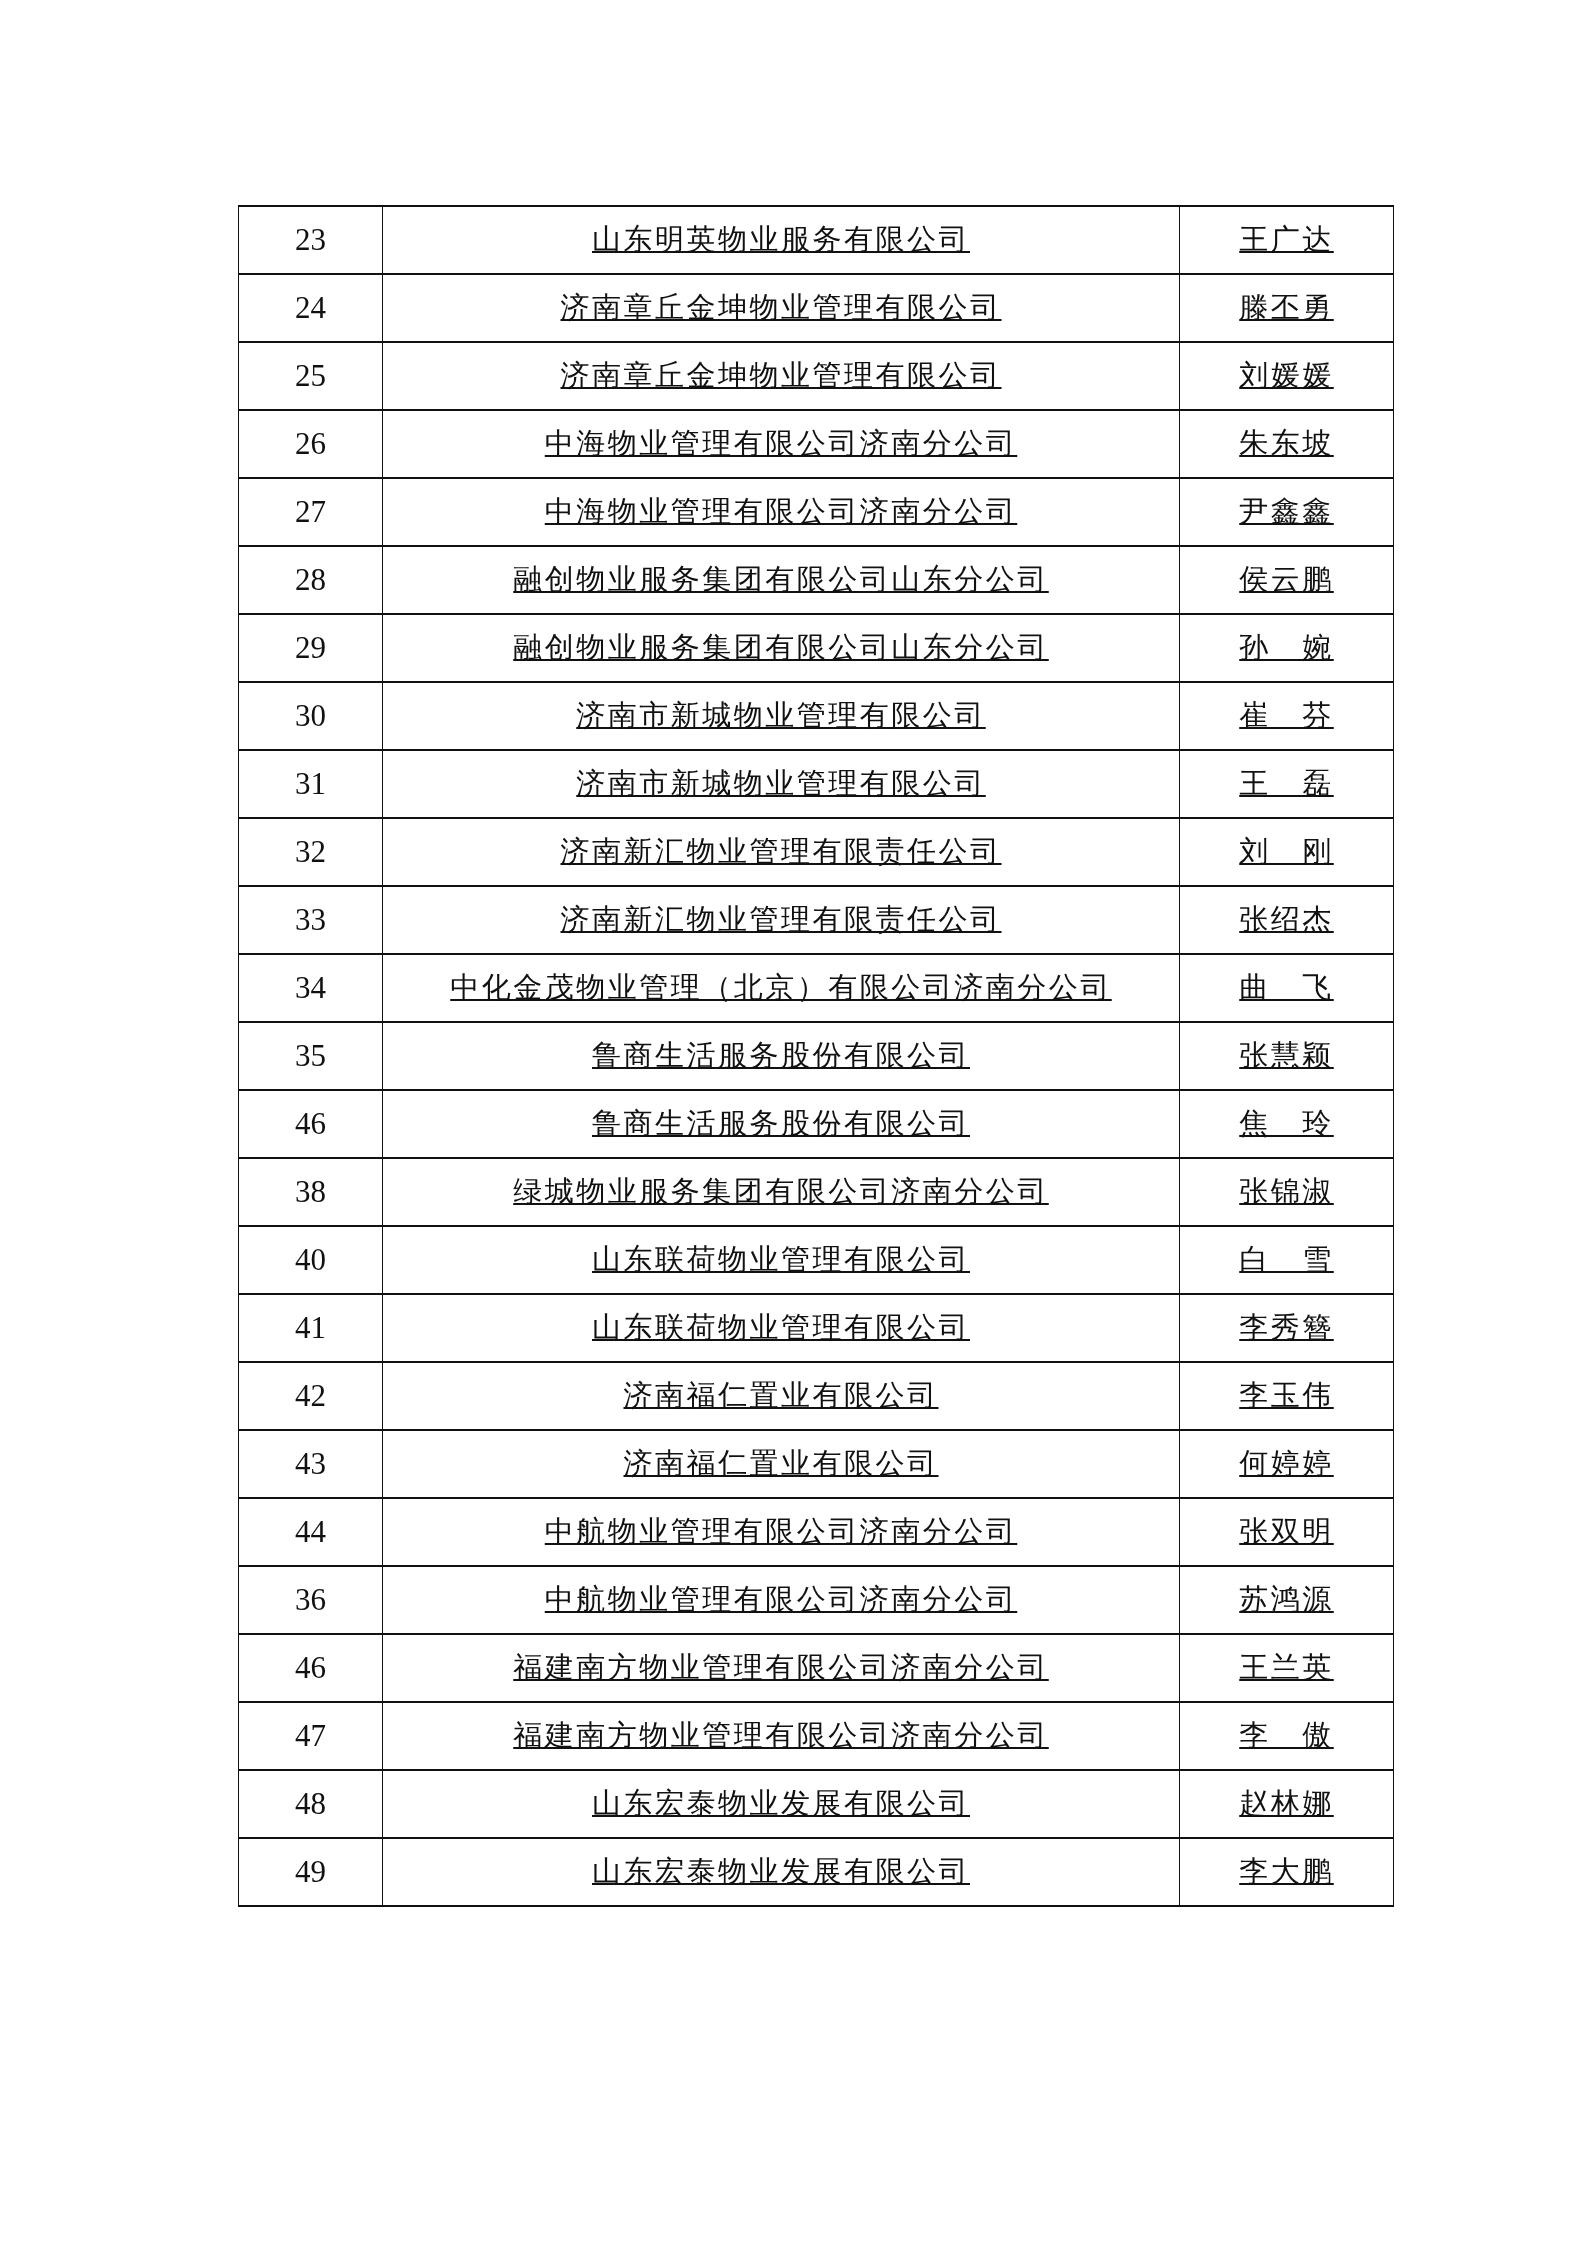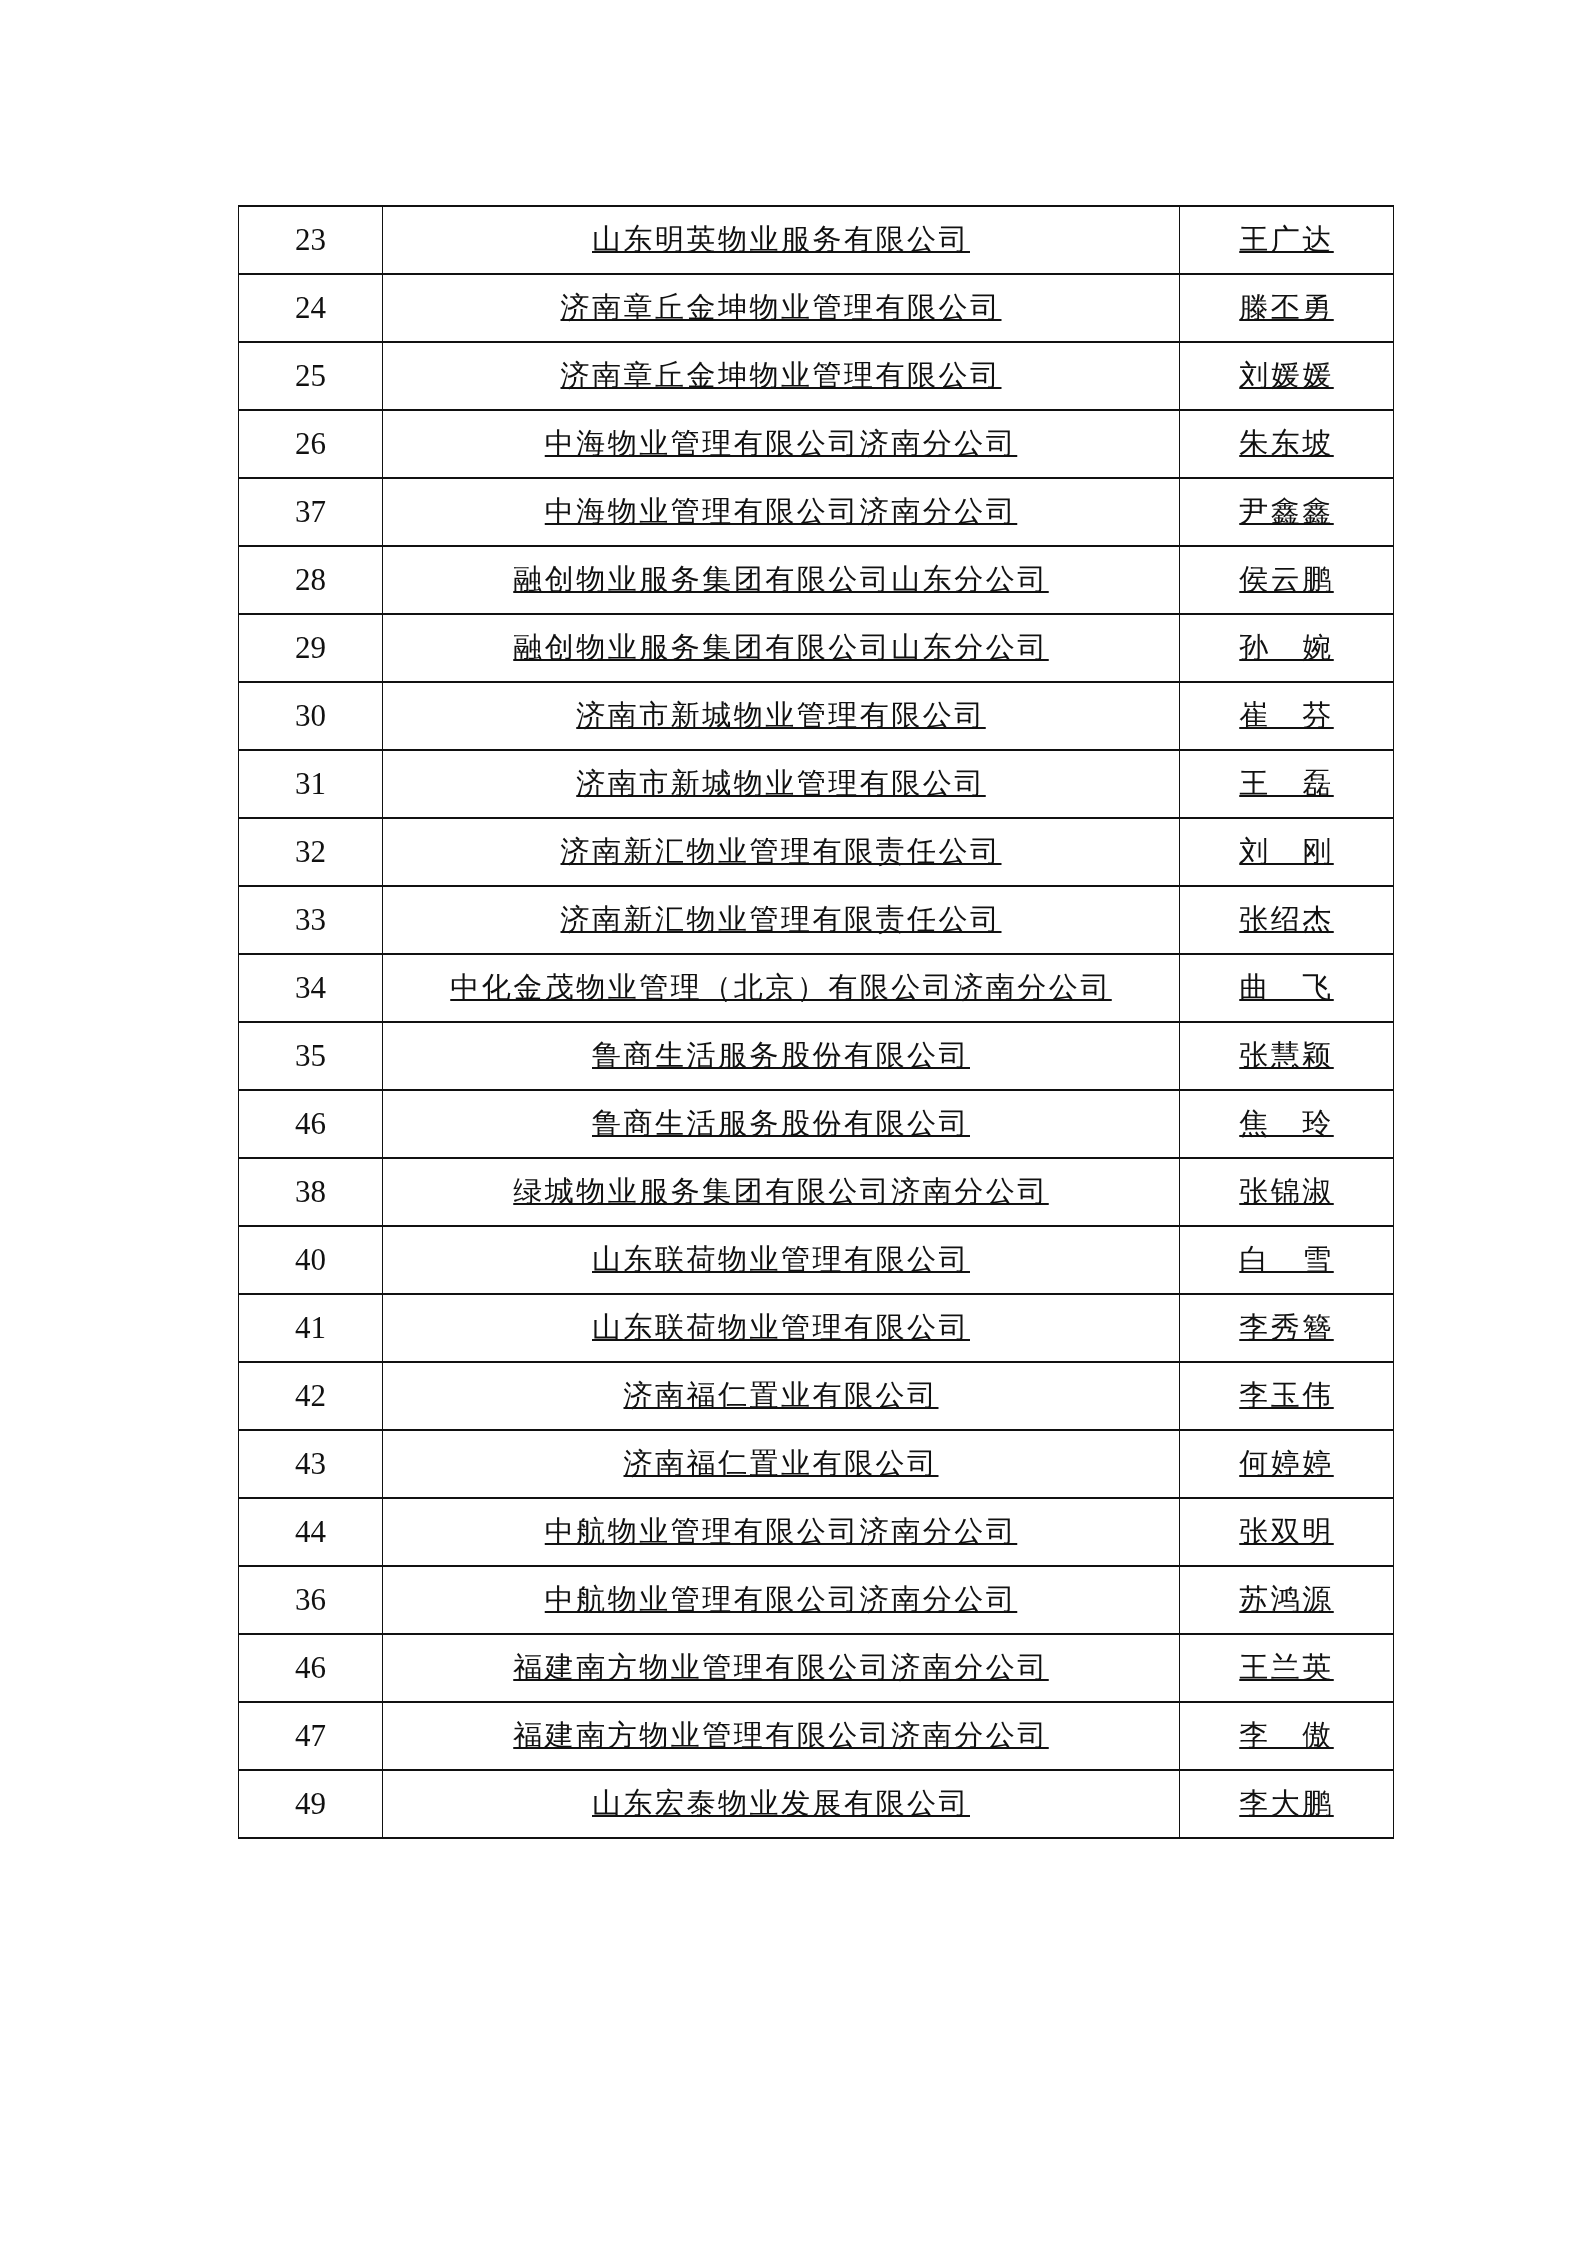--- a/index.html
+++ b/index.html
@@ -89,21 +89,21 @@
           <td class="no">25</td>
           <td class="company">济南章丘金坤物业管理有限公司</td>
           <td class="person">刘媛媛</td>
         </tr>
       <tr>
           <td class="no">26</td>
           <td class="company">中海物业管理有限公司济南分公司</td>
           <td class="person">朱东坡</td>
         </tr>
       <tr>
-          <td class="no">37</td>
+          <td class="no">27</td>
           <td class="company">中海物业管理有限公司济南分公司</td>
           <td class="person">尹鑫鑫</td>
         </tr>
       <tr>
           <td class="no">28</td>
           <td class="company">融创物业服务集团有限公司山东分公司</td>
           <td class="person">侯云鹏</td>
         </tr>
       <tr>
           <td class="no">29</td>
@@ -182,20 +182,25 @@
         </tr>
       <tr>
           <td class="no">46</td>
           <td class="company">福建南方物业管理有限公司济南分公司</td>
           <td class="person">王兰英</td>
         </tr>
       <tr>
           <td class="no">47</td>
           <td class="company">福建南方物业管理有限公司济南分公司</td>
           <td class="person">李　傲</td>
+        </tr>
+      <tr>
+          <td class="no">48</td>
+          <td class="company">山东宏泰物业发展有限公司</td>
+          <td class="person">赵林娜</td>
         </tr>
       <tr>
           <td class="no">49</td>
           <td class="company">山东宏泰物业发展有限公司</td>
           <td class="person">李大鹏</td>
         </tr>
     </tbody>
   </table>
 </div>
 

